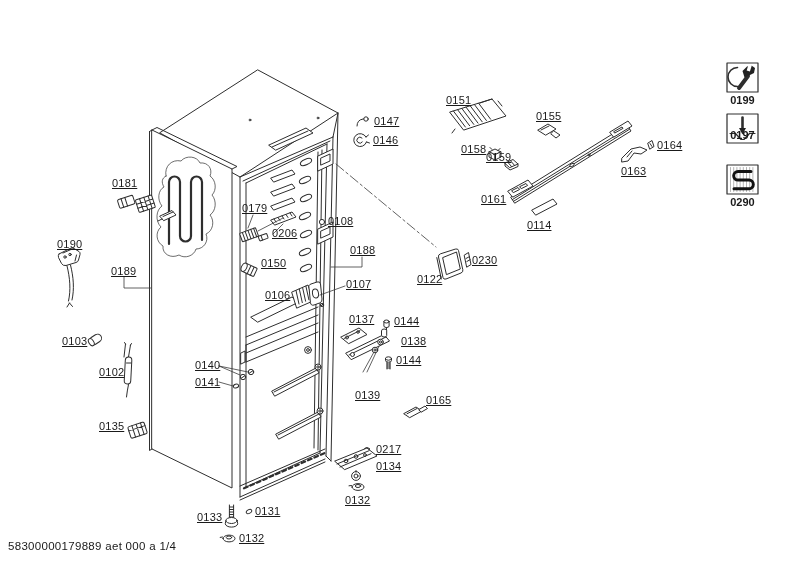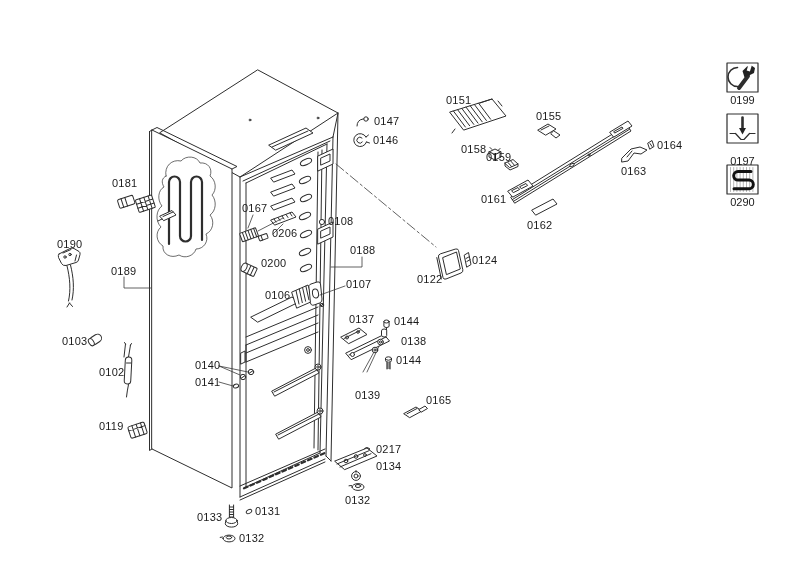--- a/index.html
+++ b/index.html
@@ -1,21 +1,21 @@
 <!DOCTYPE html>
 <html><head>
 <meta charset="utf-8">
 <style>
   html,body{margin:0;padding:0;background:#fff;}
   body{width:800px;height:566px;position:relative;overflow:hidden;
        font-family:"Liberation Sans",sans-serif;color:#1a1a1a;}
   .stage{position:absolute;left:0;top:0;width:800px;height:566px;}
   svg{position:absolute;left:0;top:0;}
-  .callout{position:absolute;font-size:11px;line-height:11px;letter-spacing:.2px;white-space:nowrap;color:#1a1a1a;}
-  .legend-label{position:absolute;width:31px;text-align:center;font-size:11px;line-height:11px;color:#1a1a1a;}
+  .callout{position:absolute;font-size:11px;line-height:11px;letter-spacing:.2px;white-space:nowrap;color:#1a1a1a;text-decoration:underline;}
+  .legend-label{position:absolute;width:31px;text-align:center;font-size:11px;line-height:11px;color:#1a1a1a;font-weight:bold;}
   .footer{position:absolute;left:8px;top:540px;font-size:11.5px;letter-spacing:.3px;color:#1a1a1a;}
 </style>
 </head>
 <body>
 
 <div class="stage">
 
 <svg width="800" height="566" viewBox="0 0 800 566" stroke="#2e2e2e" fill="none" stroke-width="1" stroke-linejoin="round" stroke-linecap="round">
 
   <g>
@@ -324,52 +324,53 @@
       <path stroke="#111" stroke-width="3" d="M751,171.5 H738 a4.3,4.3 0 0 0 0,8.6 H749 a4.3,4.3 0 0 1 0,8.6 H734"></path>
     </g>
   </g>
 </svg>
 
   <div class="callout" style="left:112px;top:178px">0181</div>
   <div class="callout" style="left:57px;top:239px">0190</div>
   <div class="callout" style="left:111px;top:266px">0189</div>
   <div class="callout" style="left:62px;top:336px">0103</div>
   <div class="callout" style="left:99px;top:367px">0102</div>
-  <div class="callout" style="left:99px;top:421px">0119</div>
-  <div class="callout" style="left:242px;top:203px">0167</div>
+  <div class="callout" style="left:99px;top:421px">0135</div>
+  <div class="callout" style="left:242px;top:203px">0179</div>
   <div class="callout" style="left:272px;top:228px">0206</div>
   <div class="callout" style="left:328px;top:216px">0108</div>
-  <div class="callout" style="left:261px;top:258px">0200</div>
+  <div class="callout" style="left:261px;top:258px">0150</div>
   <div class="callout" style="left:265px;top:290px">0106</div>
   <div class="callout" style="left:346px;top:279px">0107</div>
   <div class="callout" style="left:350px;top:245px">0188</div>
   <div class="callout" style="left:374px;top:116px">0147</div>
   <div class="callout" style="left:373px;top:135px">0146</div>
   <div class="callout" style="left:446px;top:95px">0151</div>
   <div class="callout" style="left:536px;top:111px">0155</div>
   <div class="callout" style="left:461px;top:144px">0158</div>
   <div class="callout" style="left:486px;top:152px">0159</div>
   <div class="callout" style="left:481px;top:194px">0161</div>
-  <div class="callout" style="left:527px;top:220px">0162</div>
+  <div class="callout" style="left:527px;top:220px">0114</div>
   <div class="callout" style="left:621px;top:166px">0163</div>
   <div class="callout" style="left:657px;top:140px">0164</div>
   <div class="callout" style="left:417px;top:274px">0122</div>
-  <div class="callout" style="left:472px;top:255px">0124</div>
+  <div class="callout" style="left:472px;top:255px">0230</div>
   <div class="callout" style="left:349px;top:314px">0137</div>
   <div class="callout" style="left:394px;top:316px">0144</div>
   <div class="callout" style="left:401px;top:336px">0138</div>
   <div class="callout" style="left:396px;top:355px">0144</div>
   <div class="callout" style="left:355px;top:390px">0139</div>
   <div class="callout" style="left:195px;top:360px">0140</div>
   <div class="callout" style="left:195px;top:377px">0141</div>
   <div class="callout" style="left:426px;top:395px">0165</div>
   <div class="callout" style="left:376px;top:444px">0217</div>
   <div class="callout" style="left:376px;top:461px">0134</div>
   <div class="callout" style="left:345px;top:495px">0132</div>
   <div class="callout" style="left:255px;top:506px">0131</div>
   <div class="callout" style="left:197px;top:512px">0133</div>
   <div class="callout" style="left:239px;top:533px">0132</div>
 
   <div class="legend-label" style="left:727px;top:95px">0199</div>
-  <div class="legend-label" style="left:727px;top:156px">0197</div>
+  <div class="legend-label" style="left:727px;top:130px">0197</div>
   <div class="legend-label" style="left:727px;top:197px">0290</div>
 
+  <div class="footer">58300000179889 aet 000 a 1/4</div>
 </div>
 
 </body></html>

